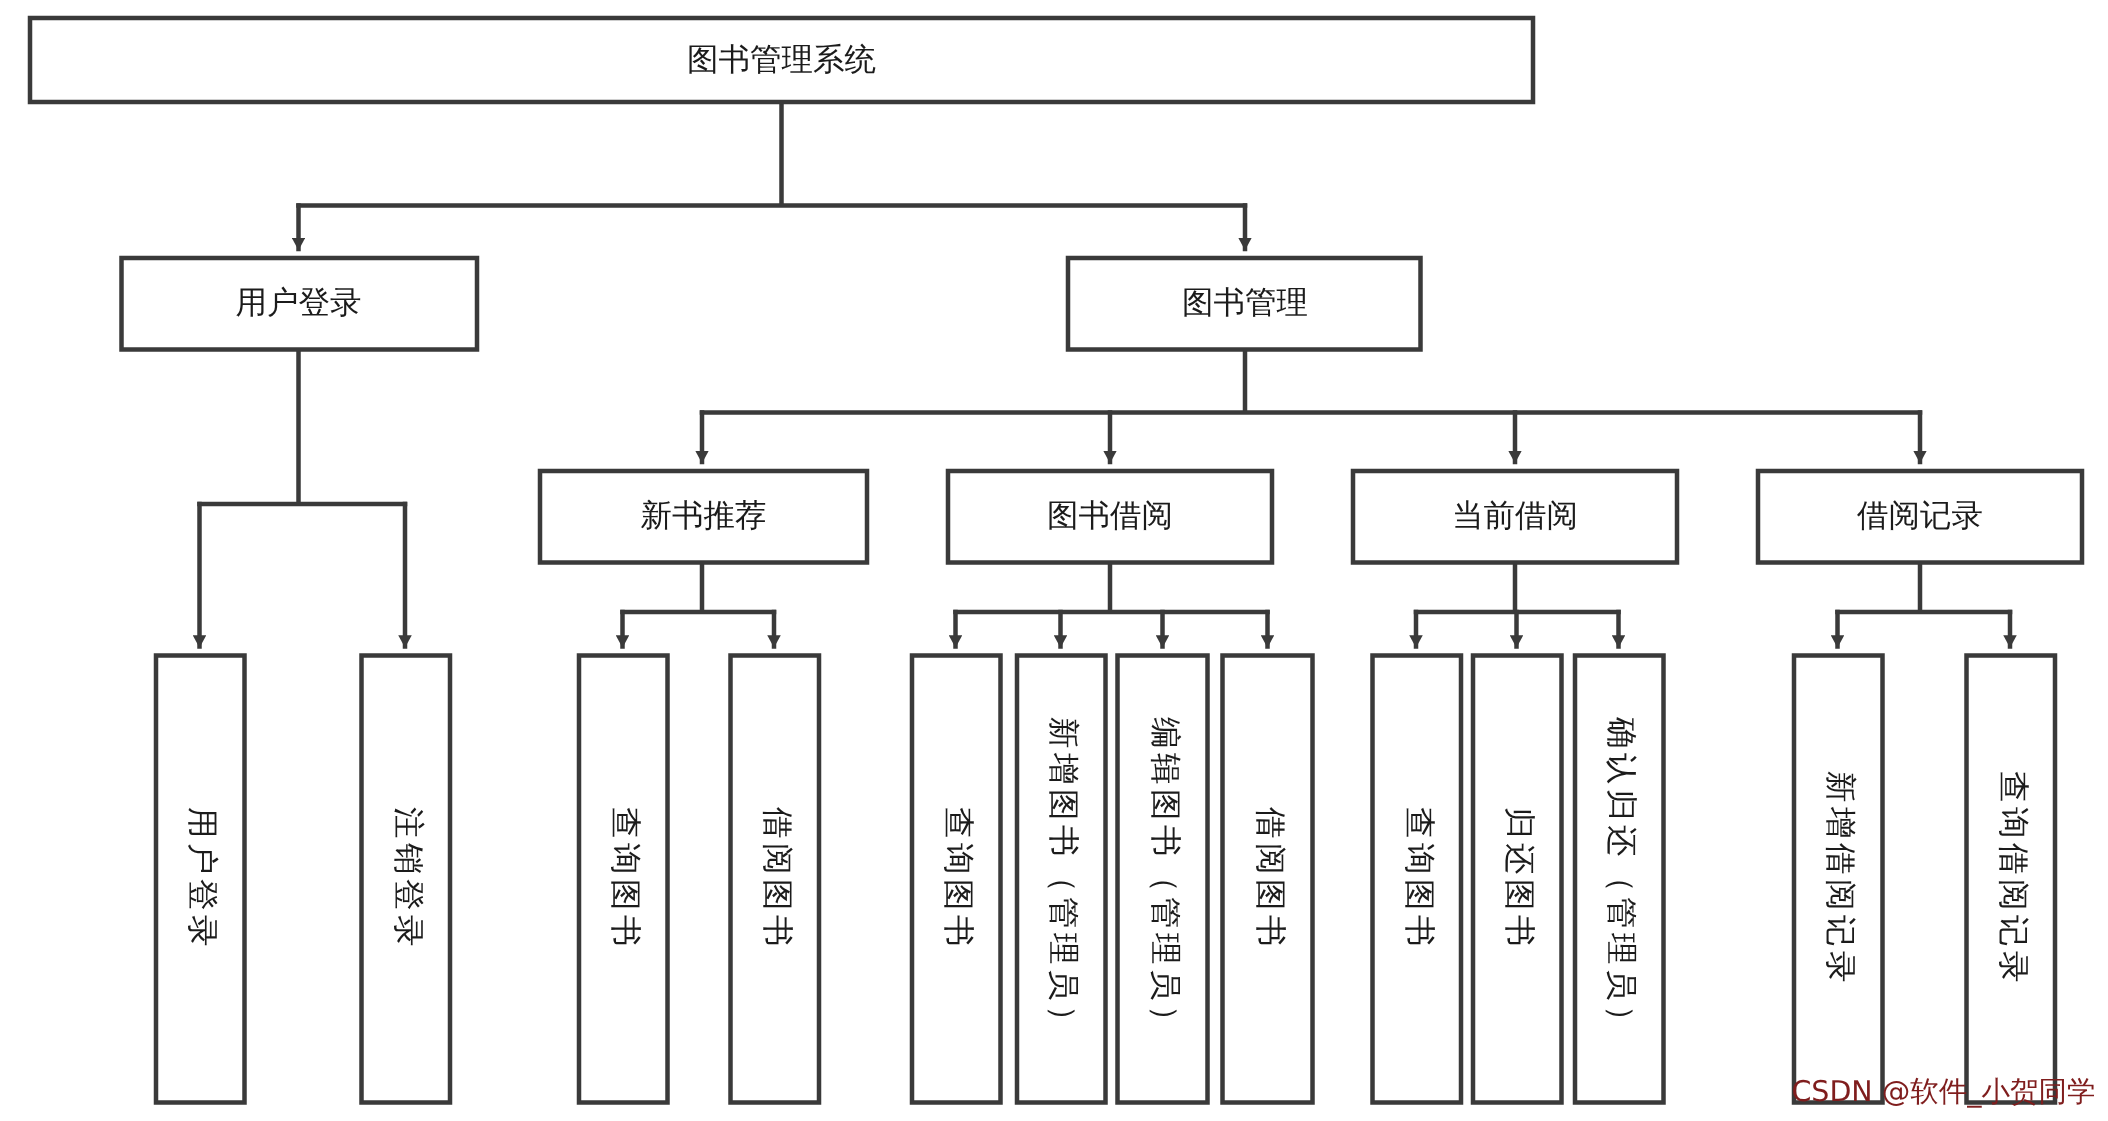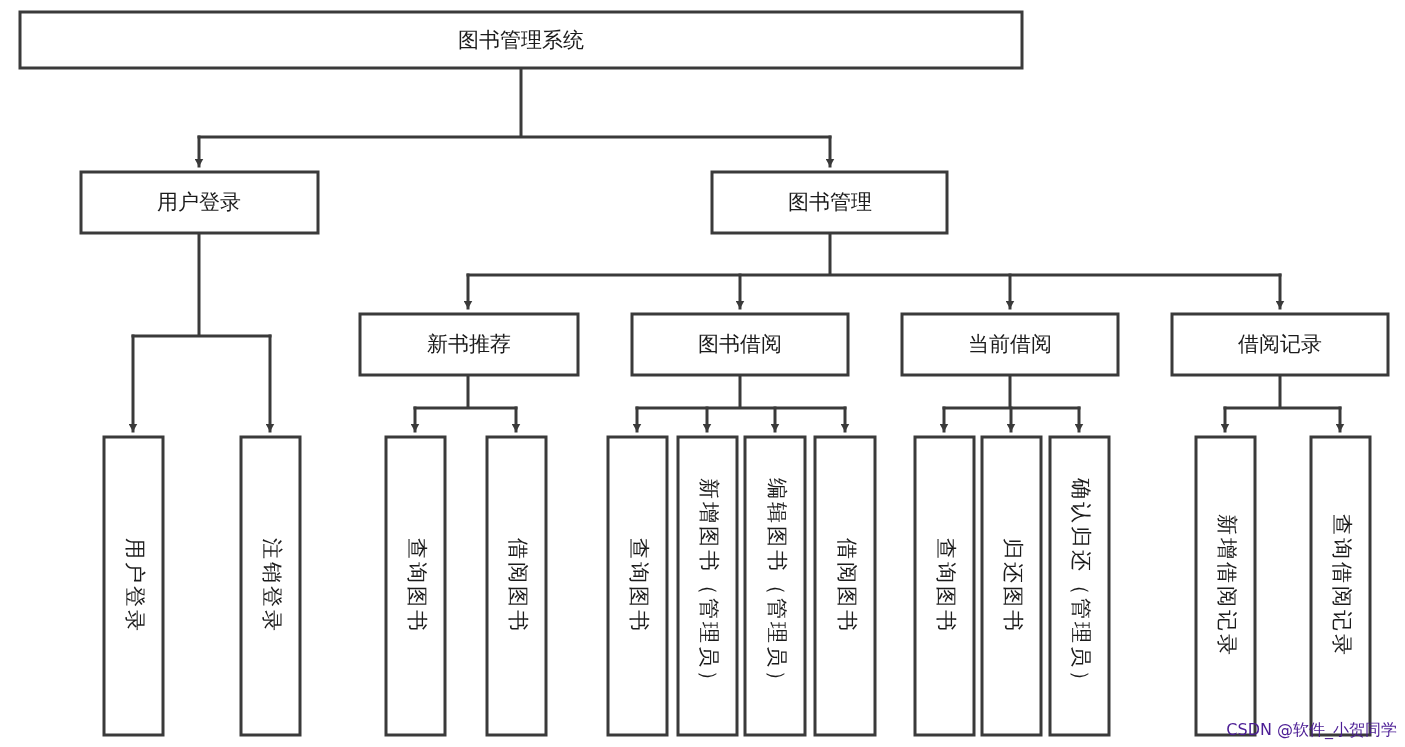--- a/index.html
+++ b/index.html
@@ -48,22 +48,22 @@
   }
   .arrow-head {
     fill: #3a3a3a;
     stroke: none;
   }
   .watermark {
     position: absolute;
     right: 8px;
     bottom: 6px;
     font-family: "DejaVu Sans", "Liberation Sans", sans-serif;
-    font-size: 16px;
-    color: #4c1d95;
+    font-size: 19px;
+    color: #7f1d1d;
     white-space: nowrap;
     user-select: none;
   }
 </style>
 </head>
 <body>
 
 <svg id="diagram" viewBox="0 0 1405 747" xmlns="http://www.w3.org/2000/svg">
 
   <defs>

